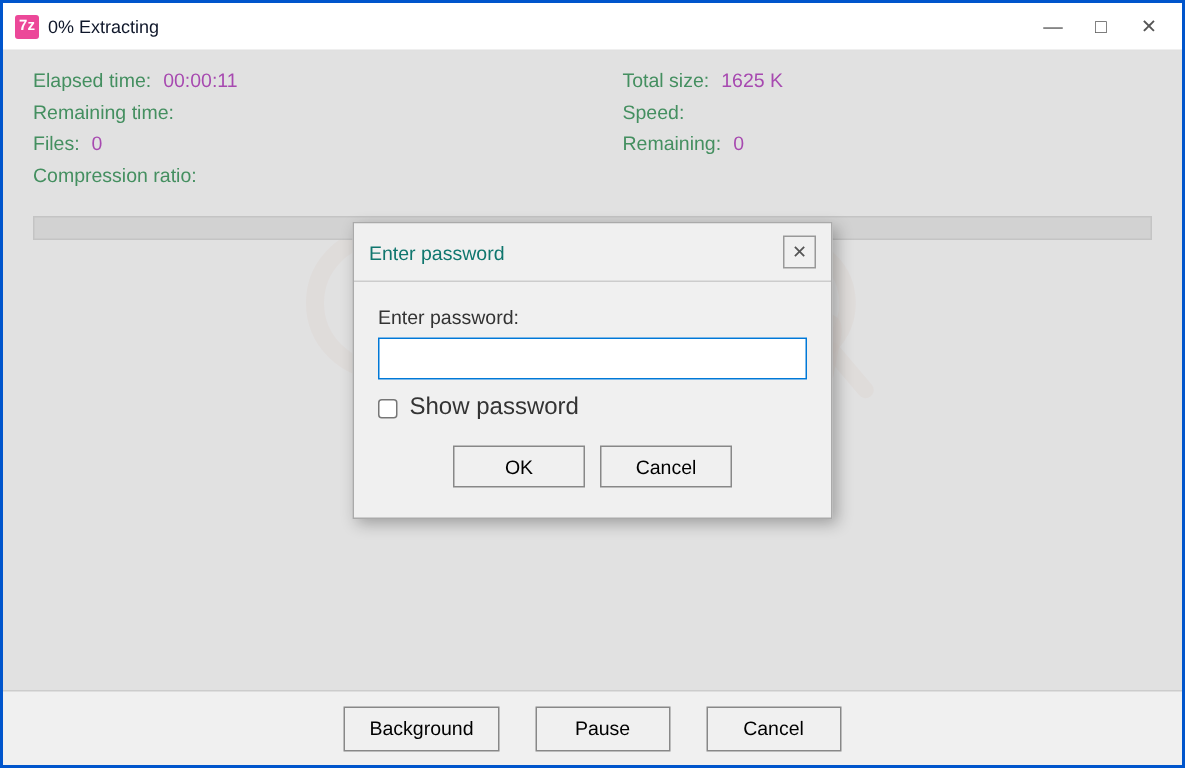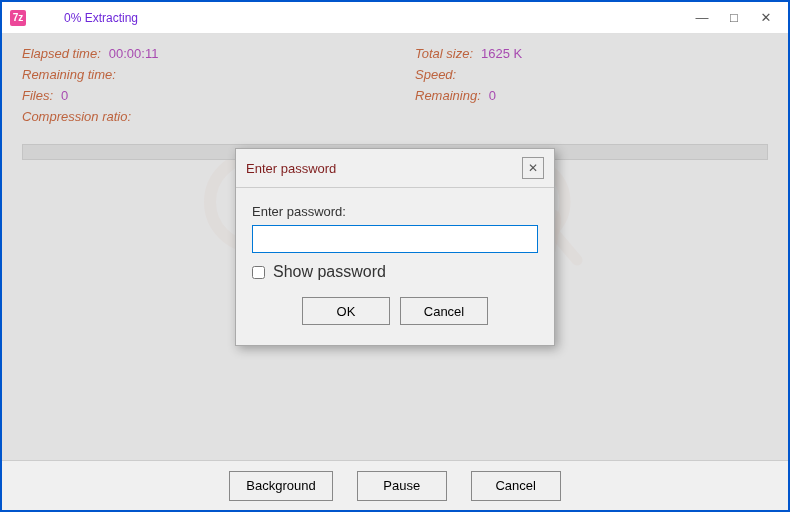--- a/index.html
+++ b/index.html
@@ -42,22 +42,21 @@
       align-items: center;
       justify-content: center;
       font-size: 10px;
       font-weight: bold;
       color: white;
       border-radius: 2px;
     }
     .title-bar-text {
       flex: 1;
       font-size: 12px;
-      color: #6d28d9;
-      margin-left: 32px;
+      color: #0f172a;
     }
     .title-bar-controls {
       display: flex;
       gap: 4px;
     }
     .title-btn {
       width: 28px;
       height: 22px;
       background: transparent;
       border: none;
@@ -98,23 +97,22 @@
       position: relative;
       z-index: 1;
     }
     .stat-row {
       display: flex;
       align-items: center;
       gap: 8px;
       padding: 2px 0;
     }
     .stat-label {
-      color: #c2410c;
+      color: #15803d;
       white-space: nowrap;
-      font-style: italic;
     }
     .stat-value {
       color: #a21caf;
     }
 
     
     .progress-area {
       padding: 8px 20px;
       position: relative;
       z-index: 1;
@@ -169,21 +167,21 @@
       background: #f0f0f0;
       padding: 8px 10px;
       display: flex;
       align-items: center;
       justify-content: space-between;
       border-bottom: 1px solid #ccc;
     }
     .dialog-title-text {
       font-size: 13px;
       font-weight: normal;
-      color: #7f1d1d;
+      color: #0f766e;
     }
     .dialog-close-btn {
       width: 22px;
       height: 22px;
       background: transparent;
       border: 1px solid #999;
       cursor: pointer;
       font-size: 12px;
       display: flex;
       align-items: center;

